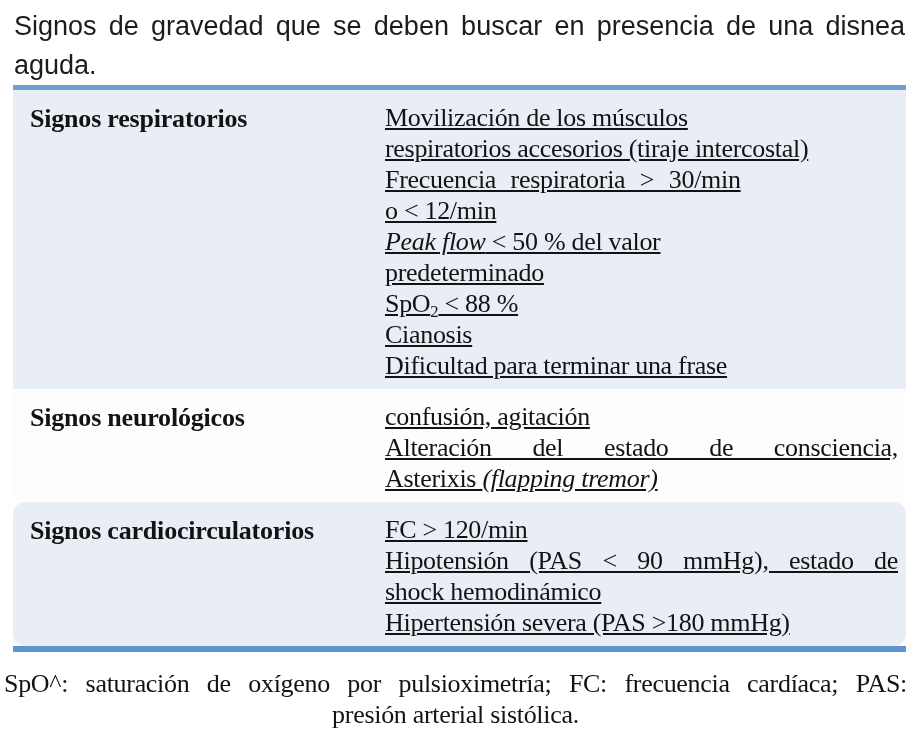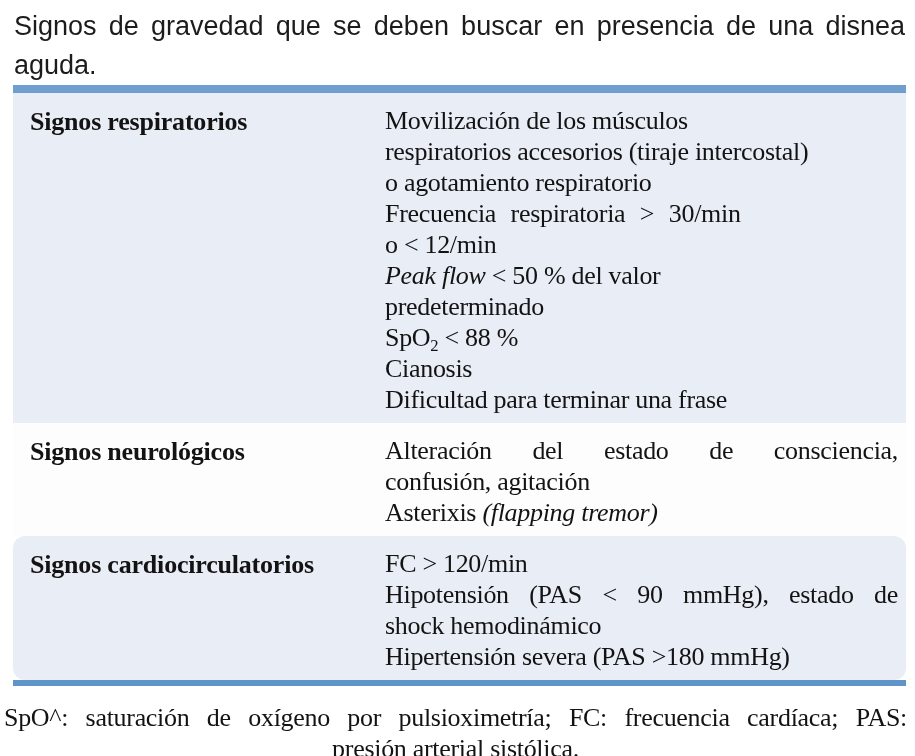--- a/index.html
+++ b/index.html
@@ -27,21 +27,21 @@
     text-align: justify;
     text-align-last: justify;
   }
   .caption .cap-line2 {
     text-align: left;
   }
   
   .sev-table {
     margin: 0 0 0 13px;
     width: 893px;
-    border-top: 8px solid #fca5a5;
+    border-top: 5px solid #fca5a5;
     border-bottom: 6px solid #5f95c9;
     box-sizing: border-box;
   }
   .row {
     display: flex;
   }
   .row.shaded { background: #e9edf6; }
   .row.plain  { background: #fdfdfe; }
   .cell-label {
     width: 372px;
@@ -53,20 +53,21 @@
     line-height: 31px;
     letter-spacing: -0.2px;
   }
   .cell-content {
     flex: 1;
     box-sizing: border-box;
     padding: 12px 8px 8px 0;
     font-size: 26px;
     line-height: 31px;
     letter-spacing: -0.3px;
+    text-decoration: underline;
   }
   .cline {
     white-space: nowrap;
   }
   .cline.jl {
     white-space: normal;
     text-align: justify;
     text-align-last: justify;
   }
   .cline.spread {
@@ -101,35 +102,34 @@
   <div class="cap-line1">Signos de gravedad que se deben buscar en presencia de una disnea</div>
   <div class="cap-line2">aguda.</div>
 </div>
 
 <div class="sev-table" style="border-top-color: rgb(111, 158, 207); border-bottom-color: rgb(95, 149, 201);">
     <div class="row shaded" style="background: rgb(233, 237, 246);">
       <div class="cell-label">Signos respiratorios</div>
       <div class="cell-content">
         <div class="cline"><span>Movilización de los músculos</span></div>
         <div class="cline"><span>respiratorios accesorios (tiraje intercostal)</span></div>
-        <div class="cline"><span>o agotamiento respiratorio</span></div>
         <div class="cline spread"><span>Frecuencia respiratoria &gt; 30/min</span></div>
         <div class="cline"><span>o &lt; 12/min</span></div>
         <div class="cline"><span class="it">Peak flow</span><span> &lt; 50 % del valor</span></div>
         <div class="cline"><span>predeterminado</span></div>
         <div class="cline"><span>SpO</span><span class="sub">2</span><span> &lt; 88 %</span></div>
         <div class="cline"><span>Cianosis</span></div>
         <div class="cline"><span>Dificultad para terminar una frase</span></div>
       </div>
     </div>
     <div class="row plain" style="background: rgb(253, 253, 254);">
       <div class="cell-label">Signos neurológicos</div>
       <div class="cell-content">
+        <div class="cline"><span>confusión, agitación</span></div>
         <div class="cline jl"><span>Alteración del estado de consciencia,</span></div>
-        <div class="cline"><span>confusión, agitación</span></div>
         <div class="cline"><span>Asterixis </span><span class="it">(flapping tremor)</span></div>
       </div>
     </div>
     <div class="row shaded" style="background: rgb(233, 237, 246); border-radius: 12px;">
       <div class="cell-label">Signos cardiocirculatorios</div>
       <div class="cell-content">
         <div class="cline"><span>FC &gt; 120/min</span></div>
         <div class="cline jl"><span>Hipotensión (PAS &lt; 90 mmHg), estado de</span></div>
         <div class="cline"><span>shock hemodinámico</span></div>
         <div class="cline"><span>Hipertensión severa (PAS &gt;180 mmHg)</span></div>

